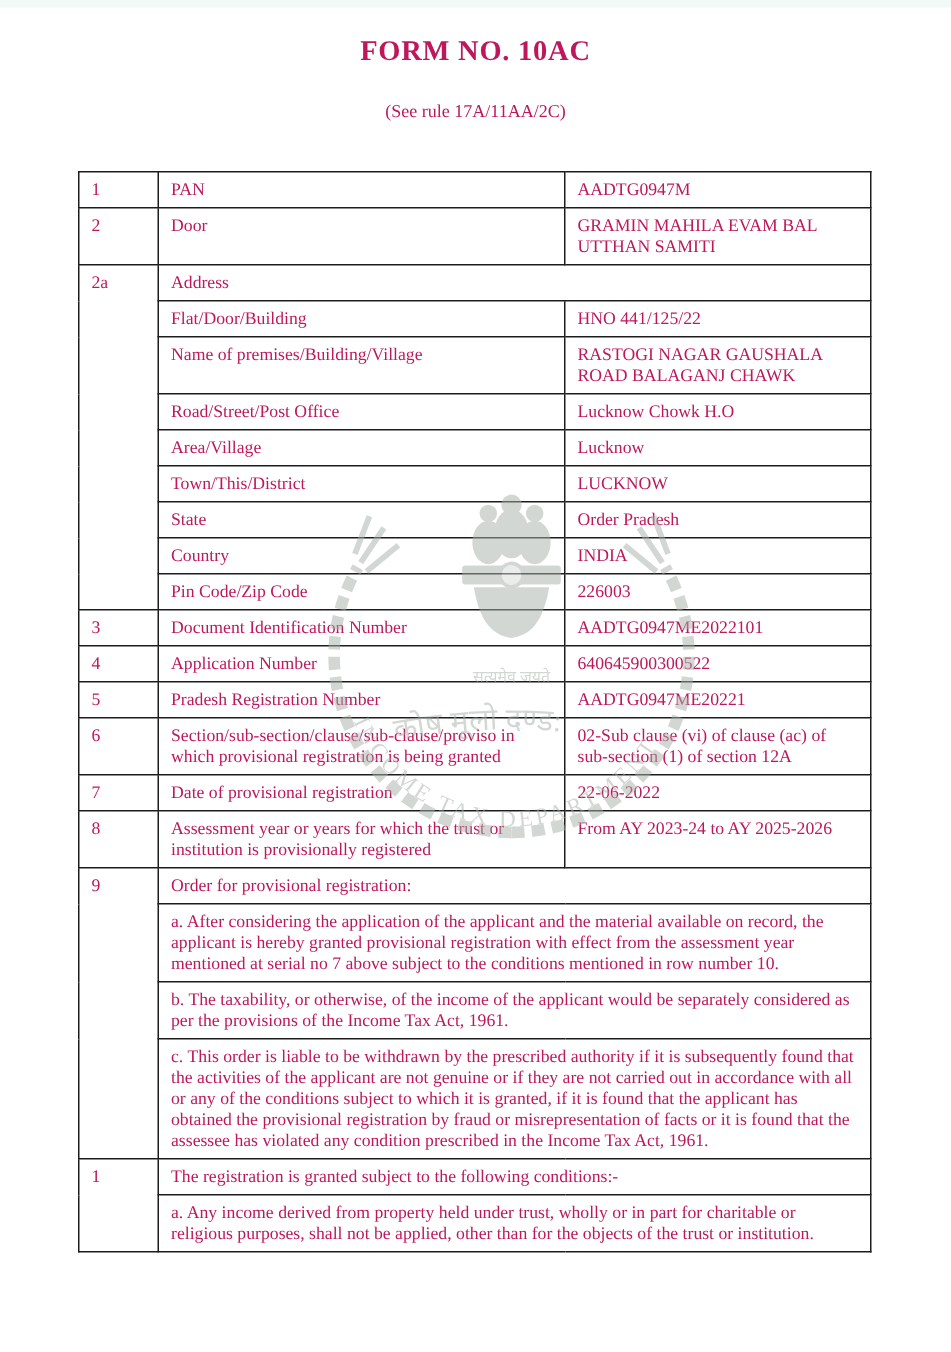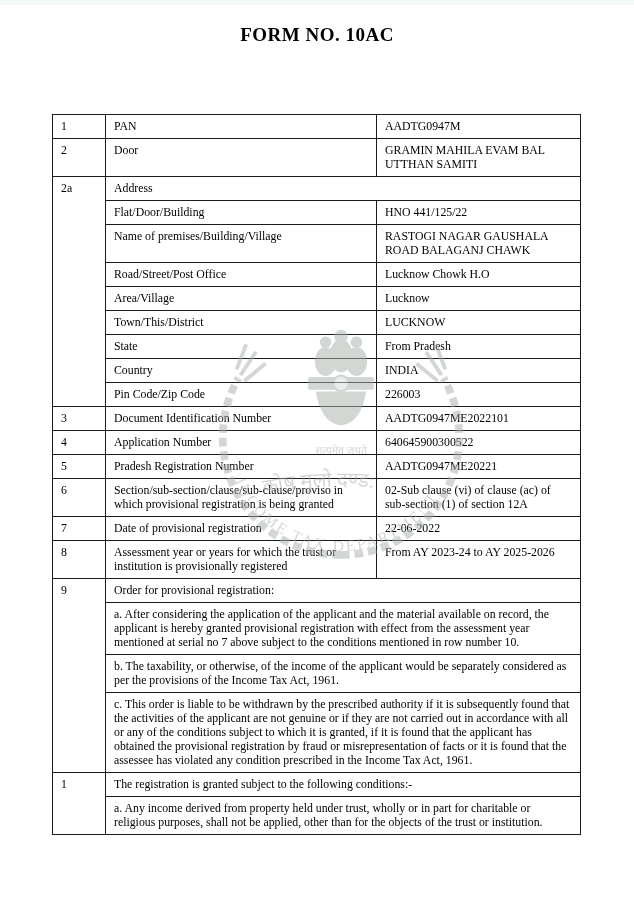--- a/index.html
+++ b/index.html
@@ -3,21 +3,21 @@
 <meta charset="utf-8">
 <style>
   * { margin: 0; padding: 0; box-sizing: border-box; }
   html, body { background: #ffffff; }
   .page {
     position: relative;
     width: 634px;
     height: 899px;
     background: #ffffff;
     font-family: "Liberation Serif", serif;
-    color: #000000;
+    color: #be185d;
     overflow: hidden;
   }
   .scan-edge {
     position: absolute; top: 0; left: 0; right: 0; height: 5px;
     background: #f2faf8;
   }
   .header { text-align: center; }
   .form-title {
     padding-top: 24px;
     font-size: 19px;
@@ -63,20 +63,21 @@
   }
 </style>
 </head>
 <body>
 
 <div class="page">
   <div class="scan-edge"></div>
 
   <div class="header">
     <div class="form-title">FORM NO. 10AC</div>
+    <div class="rule-line">(See rule 17A/11AA/2C)</div>
   </div>
 
   <table class="form-table">
     <colgroup>
       <col style="width:53px">
       <col style="width:271px">
       <col style="width:204px">
     </colgroup>
     <tbody>
         <tr>
@@ -108,21 +109,21 @@
         <tr>
           <td class="lbl">Area/Village</td>
           <td class="val">Lucknow</td>
         </tr>
         <tr>
           <td class="lbl">Town/This/District</td>
           <td class="val">LUCKNOW</td>
         </tr>
         <tr>
           <td class="lbl">State</td>
-          <td class="val">From Pradesh</td>
+          <td class="val">Order Pradesh</td>
         </tr>
         <tr>
           <td class="lbl">Country</td>
           <td class="val">INDIA</td>
         </tr>
         <tr>
           <td class="lbl">Pin Code/Zip Code</td>
           <td class="val">226003</td>
         </tr>
         <tr>

